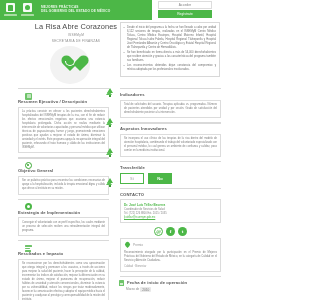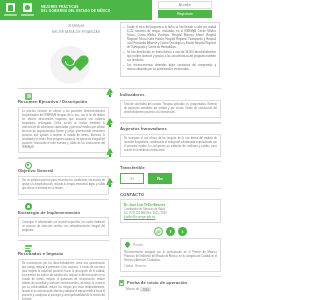--- a/index.html
+++ b/index.html
@@ -221,20 +221,21 @@
       <div>DEL GOBIERNO DEL ESTADO DE MÉXICO</div>
     </div>
   </div>
 
   <div class="hdr-right">
     <div class="hdr-btn top">Acceder</div>
     <div class="hdr-btn bot">Regístrate</div>
   </div>
 
   <div class="titleblock">
+    <div class="doc-title">La Risa Abre Corazones</div>
     <div class="doc-sub1">ISSEMyM</div>
     <div class="doc-sub2">SECRETARÍA DE FINANZAS</div>
   </div>
 
   <div class="heart-wrap">
     <div class="heart">
       <div class="smile"></div>
     </div>
   </div>
 

